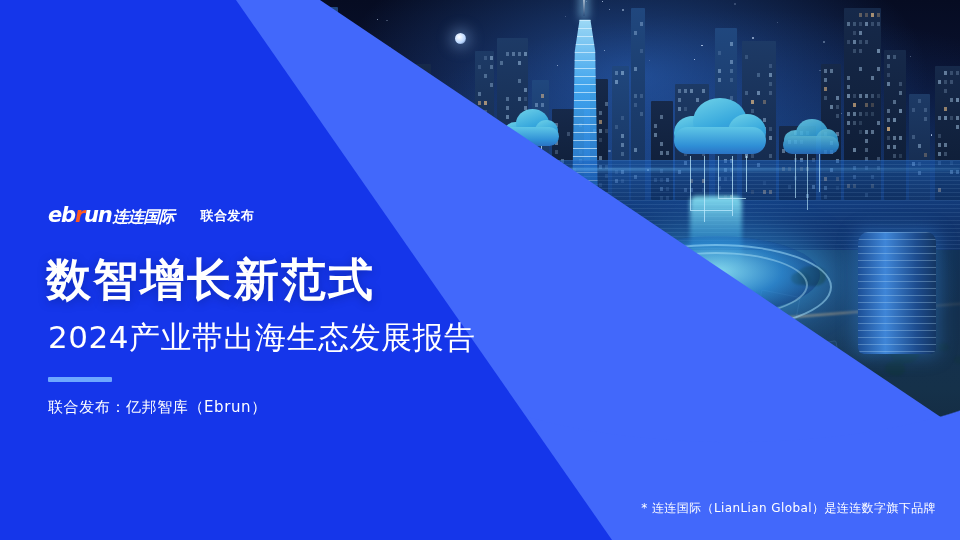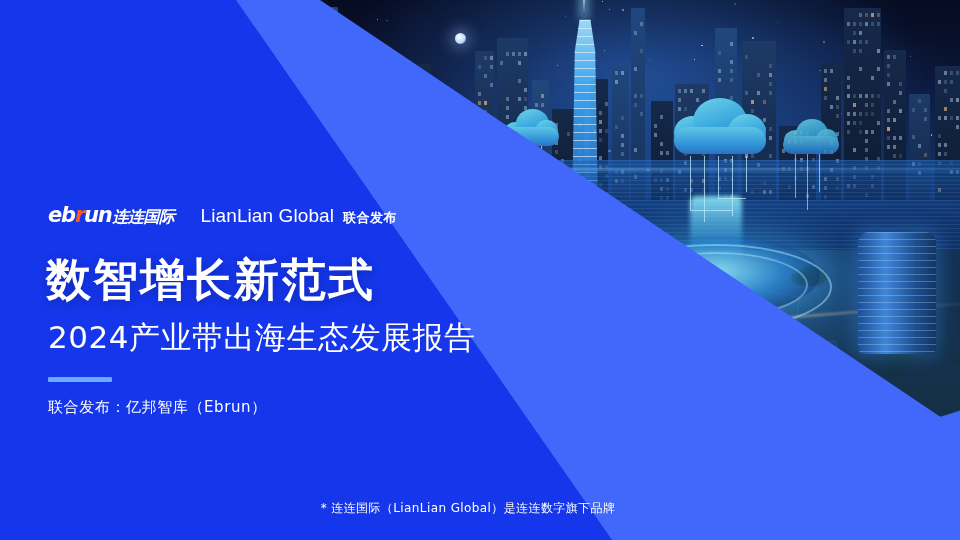--- a/index.html
+++ b/index.html
@@ -183,21 +183,21 @@
   }
   .divider{
     position:absolute;left:48px;top:377px;width:64px;height:5px;background:#6ea8ff;border-radius:1px;
   }
   .meta{position:absolute;left:48px;top:398px;}
   .meta .line{
     font-family:"DejaVu Sans","Liberation Sans",sans-serif;
     font-size:15px;color:#ffffff;letter-spacing:.6px;white-space:nowrap;margin-bottom:17px;
   }
   .footnote{
-    position:absolute;left:0;right:24px;top:500px;text-align:center;
+    position:absolute;left:0;right:24px;top:500px;text-align:right;
     font-family:"DejaVu Sans","Liberation Sans",sans-serif;
     font-size:12px;color:#ffffff;letter-spacing:.4px;white-space:nowrap;
   }
 </style>
 </head>
 <body>
 
 <div class="stage">
 
   <div class="photo">
@@ -1347,21 +1347,20 @@
   <div class="panel-main"></div>
 
   <div class="content">
 
     <div class="logos">
       <div class="logo-ebrun">
         <span class="word"><span>eb</span><span class="r">r</span><span>un</span></span>
         <span class="cn">连连国际</span>
       </div>
       <div class="logo-ll">
-        <span class="en">LianLian Global</span>
         <span class="cn">联合发布</span>
       </div>
     </div>
 
     <div class="title">数智增长新范式</div>
     <div class="subtitle">2024产业带出海生态发展报告</div>
 
     <div class="divider"></div>
 
     <div class="meta">

